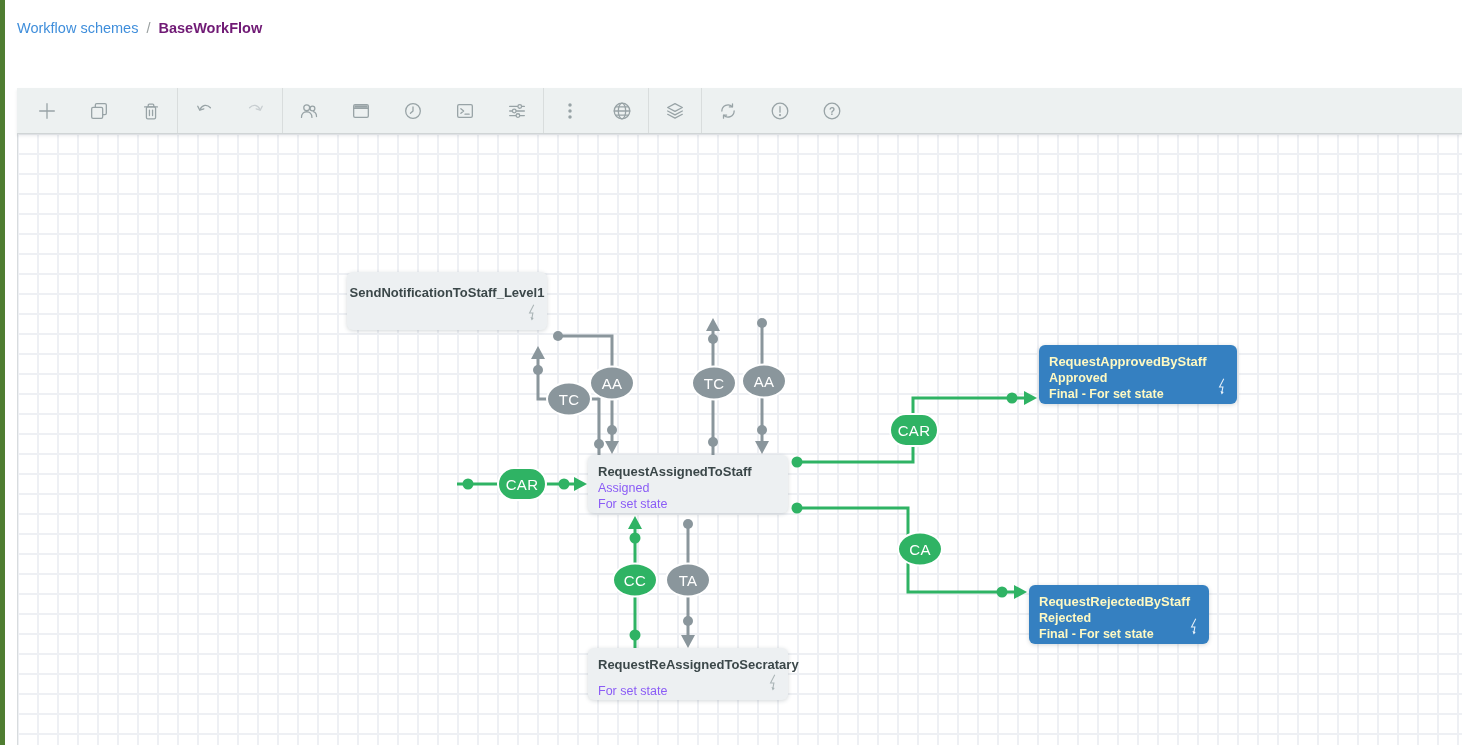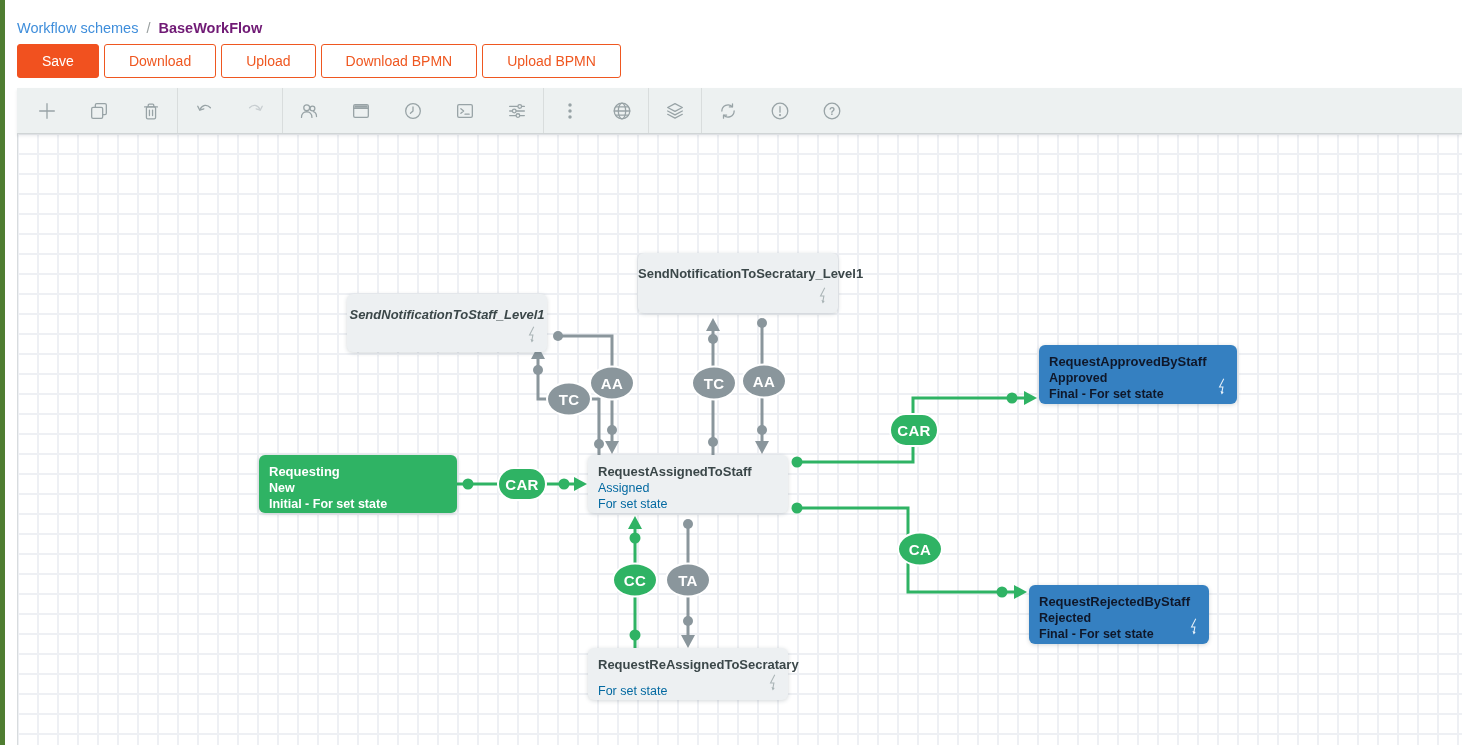--- a/index.html
+++ b/index.html
@@ -49,53 +49,46 @@
   }
   .edges { position:absolute; left:0; top:0; width:1445px; height:611px; }
 
   
   .node { position:absolute; border-radius:6px; box-shadow:0 1px 4px rgba(40,60,70,.20); font-size:12.5px; line-height:16px; cursor:pointer; }
   .node .title { font-weight:bold; font-size:13px; }
   .node.activity { background:#edf0f2; color:#3b4749; text-align:center; padding-top:13px; }
   .node.activity .title { white-space:nowrap; }
   .node.gray-state { background:#edf0f2; padding:9px 10px 8px 10px; }
   .node.gray-state .title { color:#3b4749; }
-  .node.gray-state .sub { color:#0369a1; }
+  .node.gray-state .sub { color:#8b5cf6; }
   .node.green-state { background:#2fb364; color:#fff; padding:9px 10px 0 10px; font-weight:bold; }
-  .node.blue-state { background:#3580c1; color:#0f172a; padding:9px 10px 0 10px; font-weight:bold; }
+  .node.blue-state { background:#3580c1; color:#fef9c3; padding:9px 10px 0 10px; font-weight:bold; }
   .bolt { position:absolute; right:8px; bottom:5px; color:#a9b3b5; }
   .blue-state .bolt { color:#e8f1fa; }
   .bolt svg { stroke:currentColor; fill:none; stroke-width:1.2; }
 
   
   .tlabel { position:absolute; transform:translate(-50%,-50%); display:flex; align-items:center; justify-content:center;
-    color:#fff; font-weight:bold; font-size:15px; border:2.5px solid #fff; letter-spacing:.3px; cursor:pointer; }
+    color:#fff; font-weight:normal; font-size:15px; border:2.5px solid #fff; letter-spacing:.3px; cursor:pointer; }
   .tlabel.ell { width:46px; height:35px; border-radius:50%; }
   .tlabel.car { width:50px; height:34px; border-radius:17px; }
   .tlabel.green { background:#2fb364; }
   .tlabel.gray { background:#8a969c; }
 </style>
 </head>
 <body>
 
 <div class="left-strip"></div>
 
 <div class="header">
   <div class="breadcrumb">
     <span class="link">Workflow schemes</span>
     <span class="sep">/</span>
     <span class="current">BaseWorkFlow</span>
   </div>
-  <div class="actions">
-    <div class="btn btn-primary">Save</div>
-    <div class="btn btn-outline">Download</div>
-    <div class="btn btn-outline">Upload</div>
-    <div class="btn btn-outline">Download BPMN</div>
-    <div class="btn btn-outline">Upload BPMN</div>
-  </div>
 </div>
 
 <div class="toolbar">
   <div class="tgroup first">
     <span class="ticon">
       <svg width="22" height="22" viewBox="0 0 24 24">
           <path d="M12 4 V20 M4 12 H20"></path>
         </svg>
     </span>
     <span class="ticon">
@@ -278,41 +271,29 @@
     </g>
 
     <g stroke="#8a969c" fill="#8a969c" stroke-width="3">
       <path d="M670 390 V502" fill="none"></path>
       <circle cx="670" cy="390" r="5" stroke="none"></circle>
       <circle cx="670" cy="487" r="5" stroke="none"></circle>
       <polygon points="663,501 670,514 677,501" stroke="none"></polygon>
     </g>
   </svg>
 
-  <div class="node activity" style="left:329px; top:160px; width:200px; height:58px;font-style:italic;">
+  <div class="node activity" style="left:329px; top:138px; width:200px; height:58px;">
     <div class="title">SendNotificationToStaff_Level1</div>
     <span class="bolt"><svg width="13" height="17" viewBox="0 0 14 20">
           <path d="M8.5 1 L3.5 10.5 h4 L6 18"></path>
           <polygon points="4.6,15.4 6.2,19.4 8.4,16.4" fill="currentColor" stroke="none"></polygon>
         </svg></span>
   </div>
 
-  <div class="node activity" style="left:620px; top:119px; width:200px; height:60px;">
-    <div class="title">SendNotificationToSecratary_Level1</div>
-    <span class="bolt"><svg width="13" height="17" viewBox="0 0 14 20">
-          <path d="M8.5 1 L3.5 10.5 h4 L6 18"></path>
-          <polygon points="4.6,15.4 6.2,19.4 8.4,16.4" fill="currentColor" stroke="none"></polygon>
-        </svg></span>
-  </div>
-
-  <div class="node green-state" style="left:241px; top:321px; width:198px; height:58px;">
-    <div class="title">Requesting</div>
-    <div>New</div>
-    <div>Initial - For set state</div>
-  </div>
+
 
   <div class="node gray-state" style="left:570px; top:321px; width:200px; height:58px;">
     <div class="title">RequestAssignedToStaff</div>
     <div class="sub">Assigned</div>
     <div class="sub">For set state</div>
   </div>
 
   <div class="node blue-state" style="left:1021px; top:211px; width:198px; height:59px;">
     <div class="title">RequestApprovedByStaff</div>
     <div>Approved</div>

